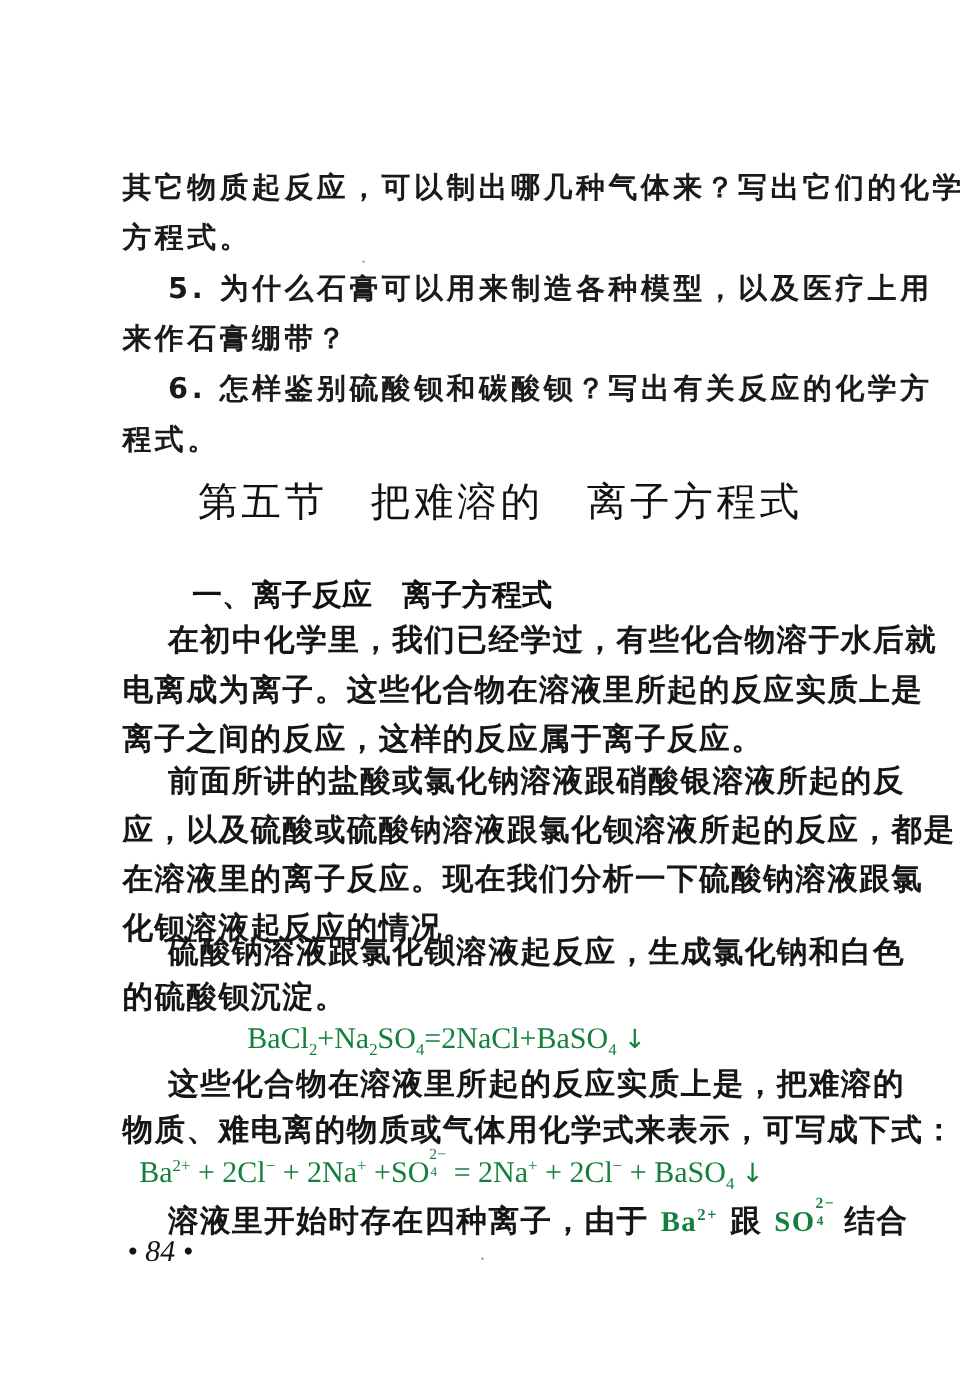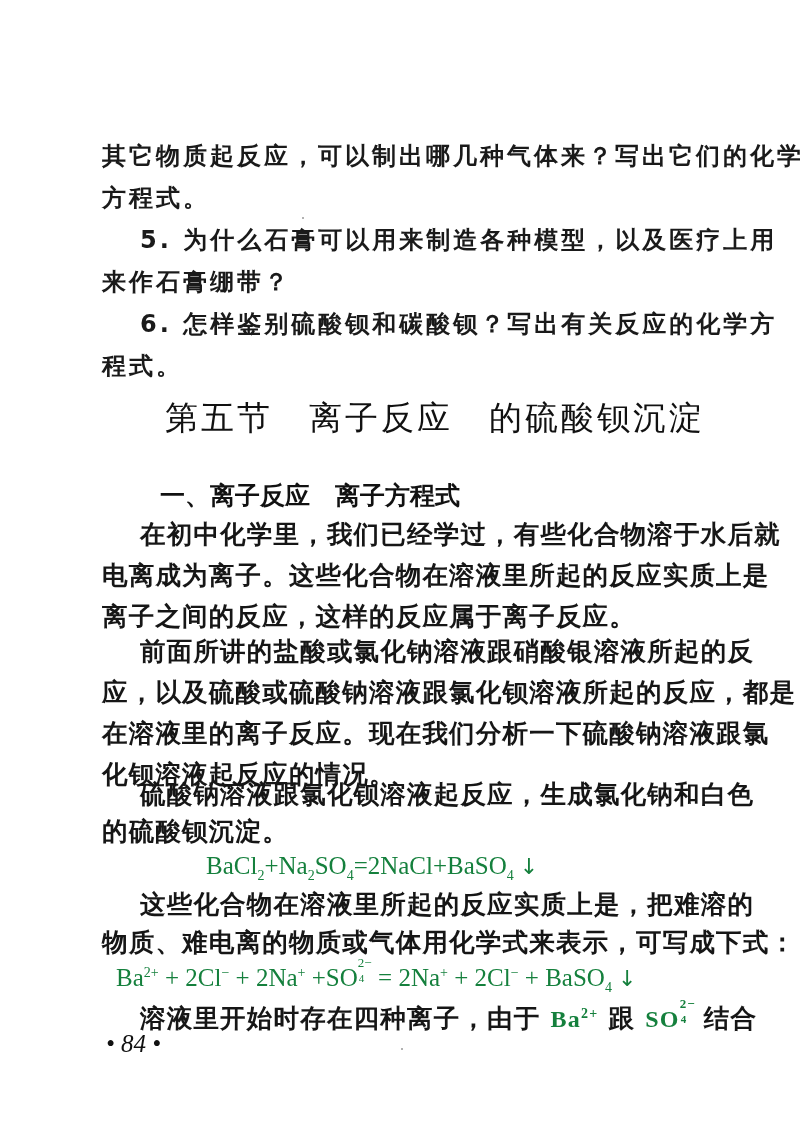--- a/index.html
+++ b/index.html
@@ -120,21 +120,21 @@
 
   <div class="line kai" style="top:136px">其它物质起反应，可以制出哪几种气体来？写出它们的化学</div>
   <div class="line kai" style="top:178px">方程式。</div>
 
   <div class="line kai indent" style="top:220px">5. 为什么石膏可以用来制造各种模型，以及医疗上用</div>
   <div class="line kai" style="top:262px">来作石膏绷带？</div>
 
   <div class="line kai indent" style="top:304px">6. 怎样鉴别硫酸钡和碳酸钡？写出有关反应的化学方</div>
   <div class="line kai" style="top:346px">程式。</div>
 
-  <div class="section-title">第五节　离子反应　的硫酸钡沉淀</div>
+  <div class="section-title">第五节　把难溶的　离子方程式</div>
 
   <div class="subsection-title">一、离子反应　离子方程式</div>
 
   <div class="line song indent" style="top:514px">在初中化学里，我们已经学过，有些化合物溶于水后就</div>
   <div class="line song" style="top:555px">电离成为离子。这些化合物在溶液里所起的反应实质上是</div>
   <div class="line song" style="top:596px">离子之间的反应，这样的反应属于离子反应。</div>
 
   <div class="line song indent" style="top:631px">前面所讲的盐酸或氯化钠溶液跟硝酸银溶液所起的反</div>
   <div class="line song" style="top:672px">应，以及硫酸或硫酸钠溶液跟氯化钡溶液所起的反应，都是</div>
   <div class="line song" style="top:713px">在溶液里的离子反应。现在我们分析一下硫酸钠溶液跟氯</div>

